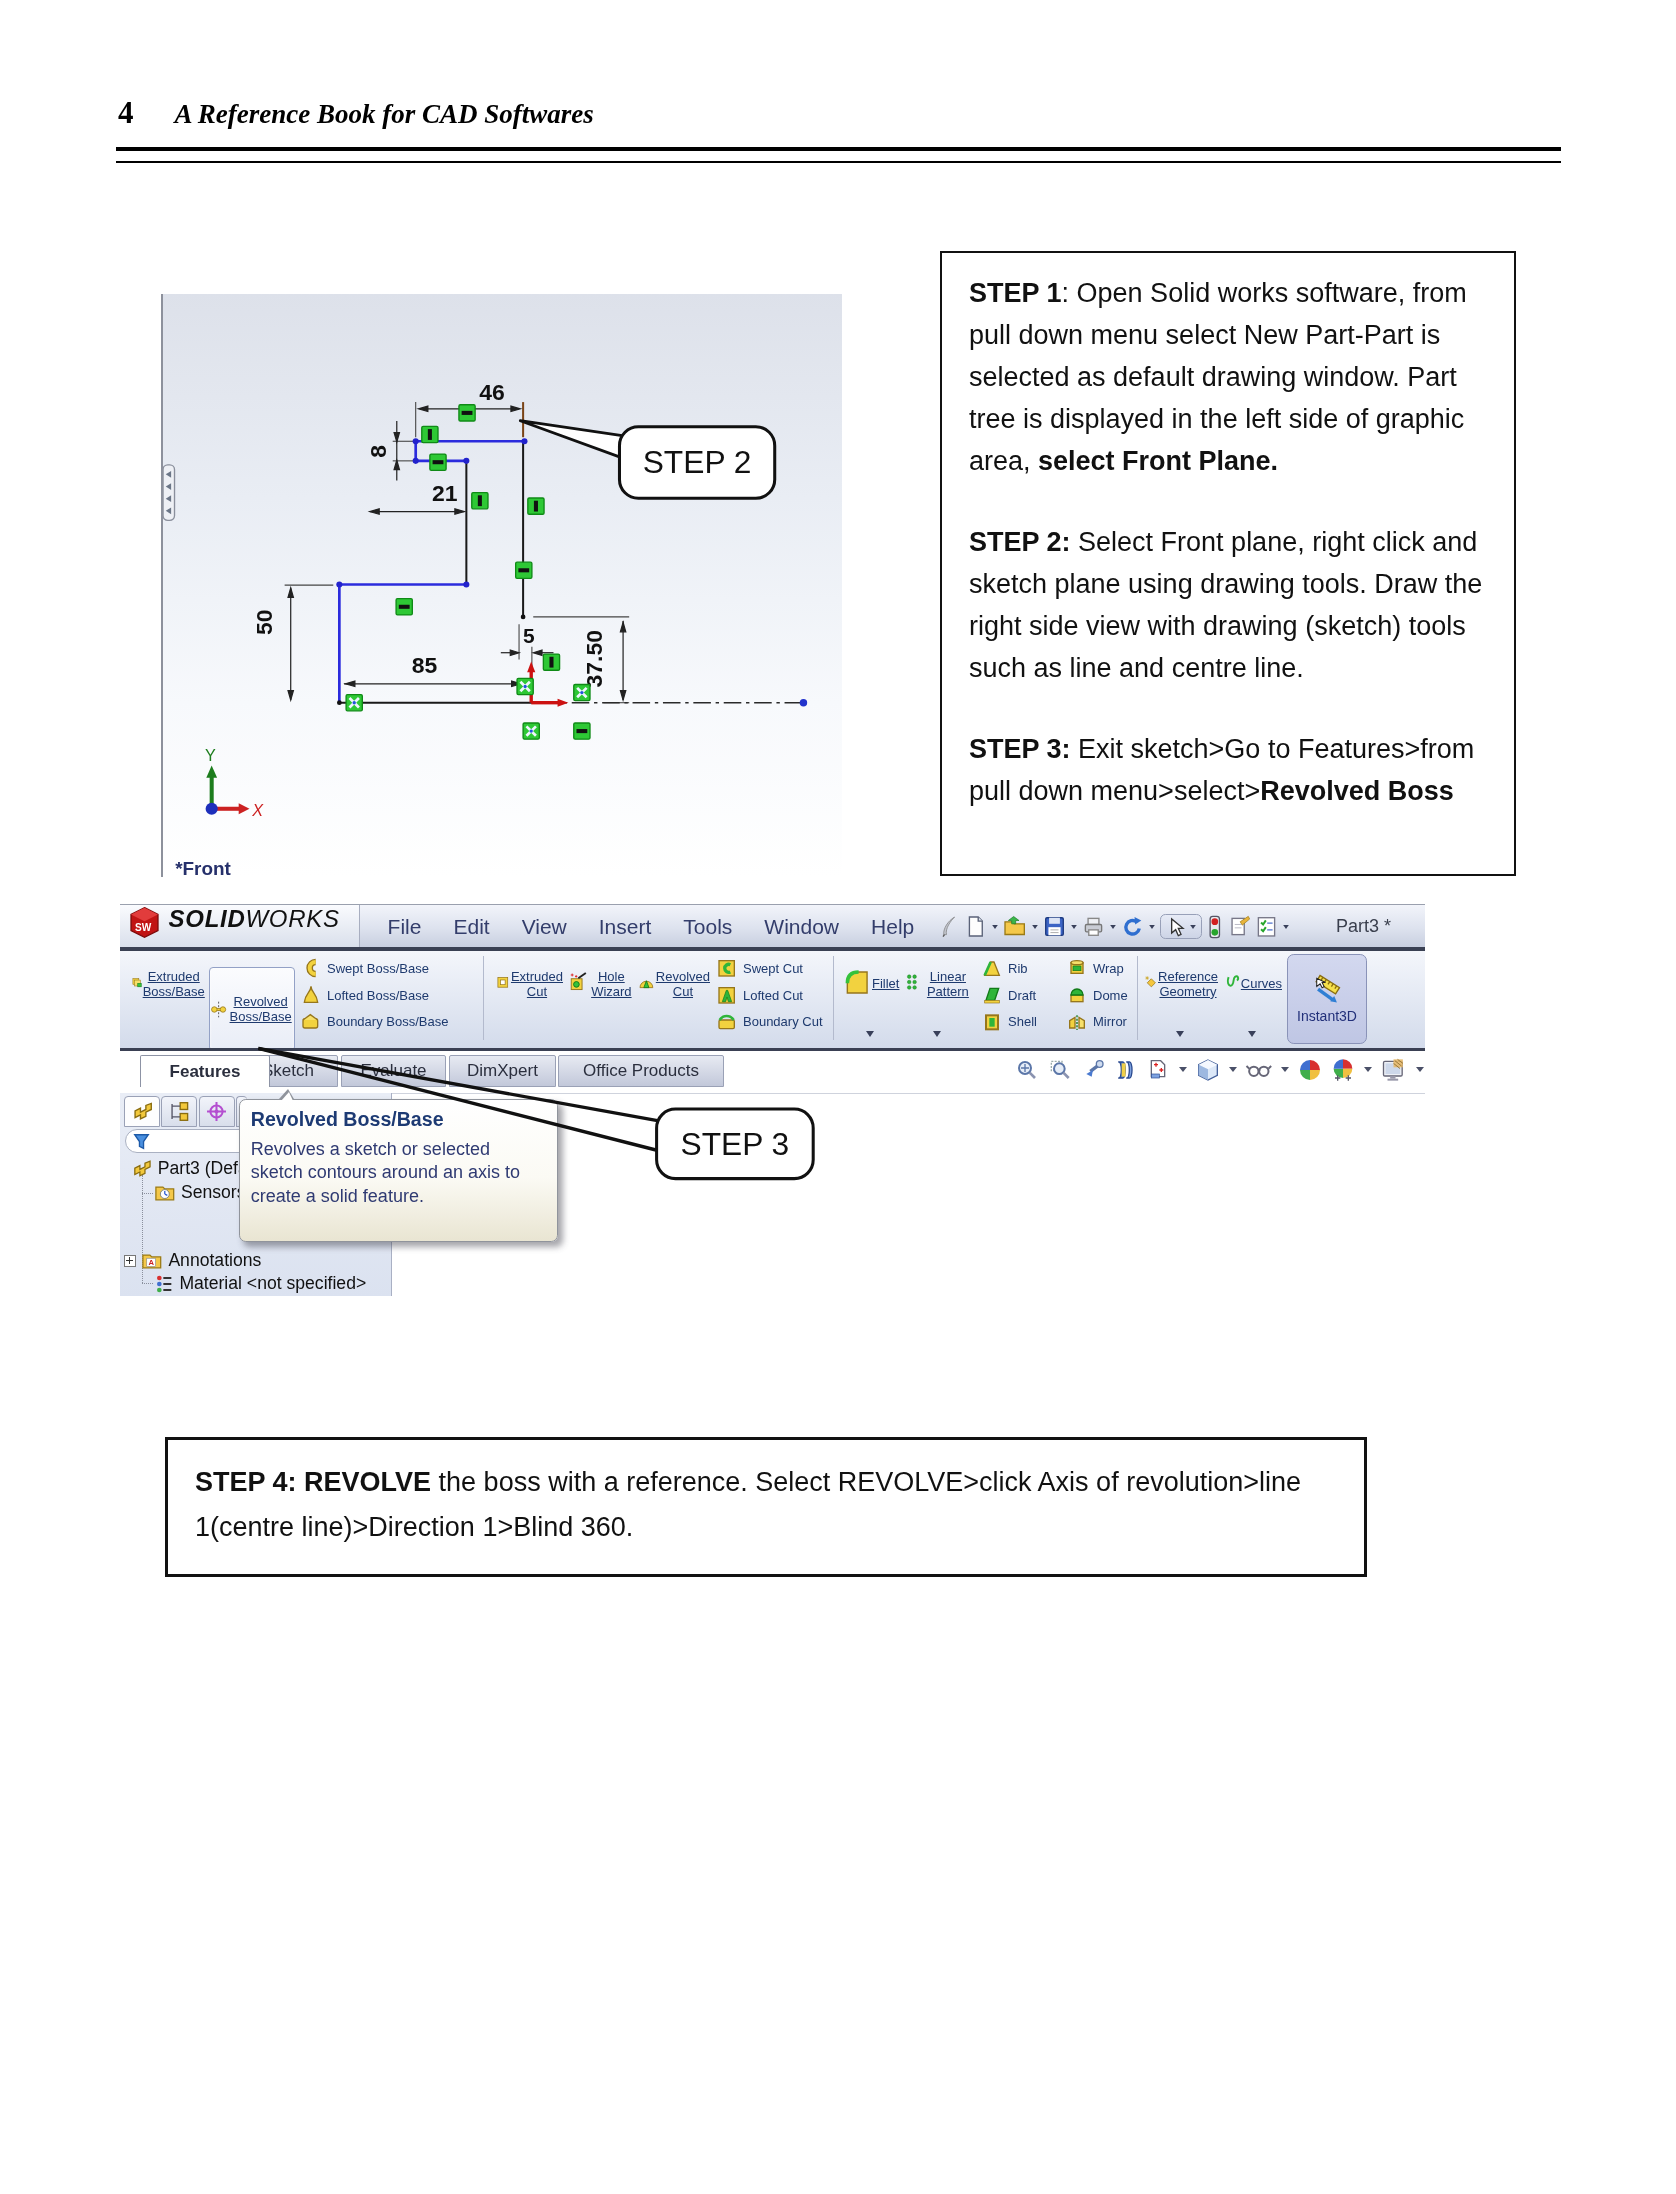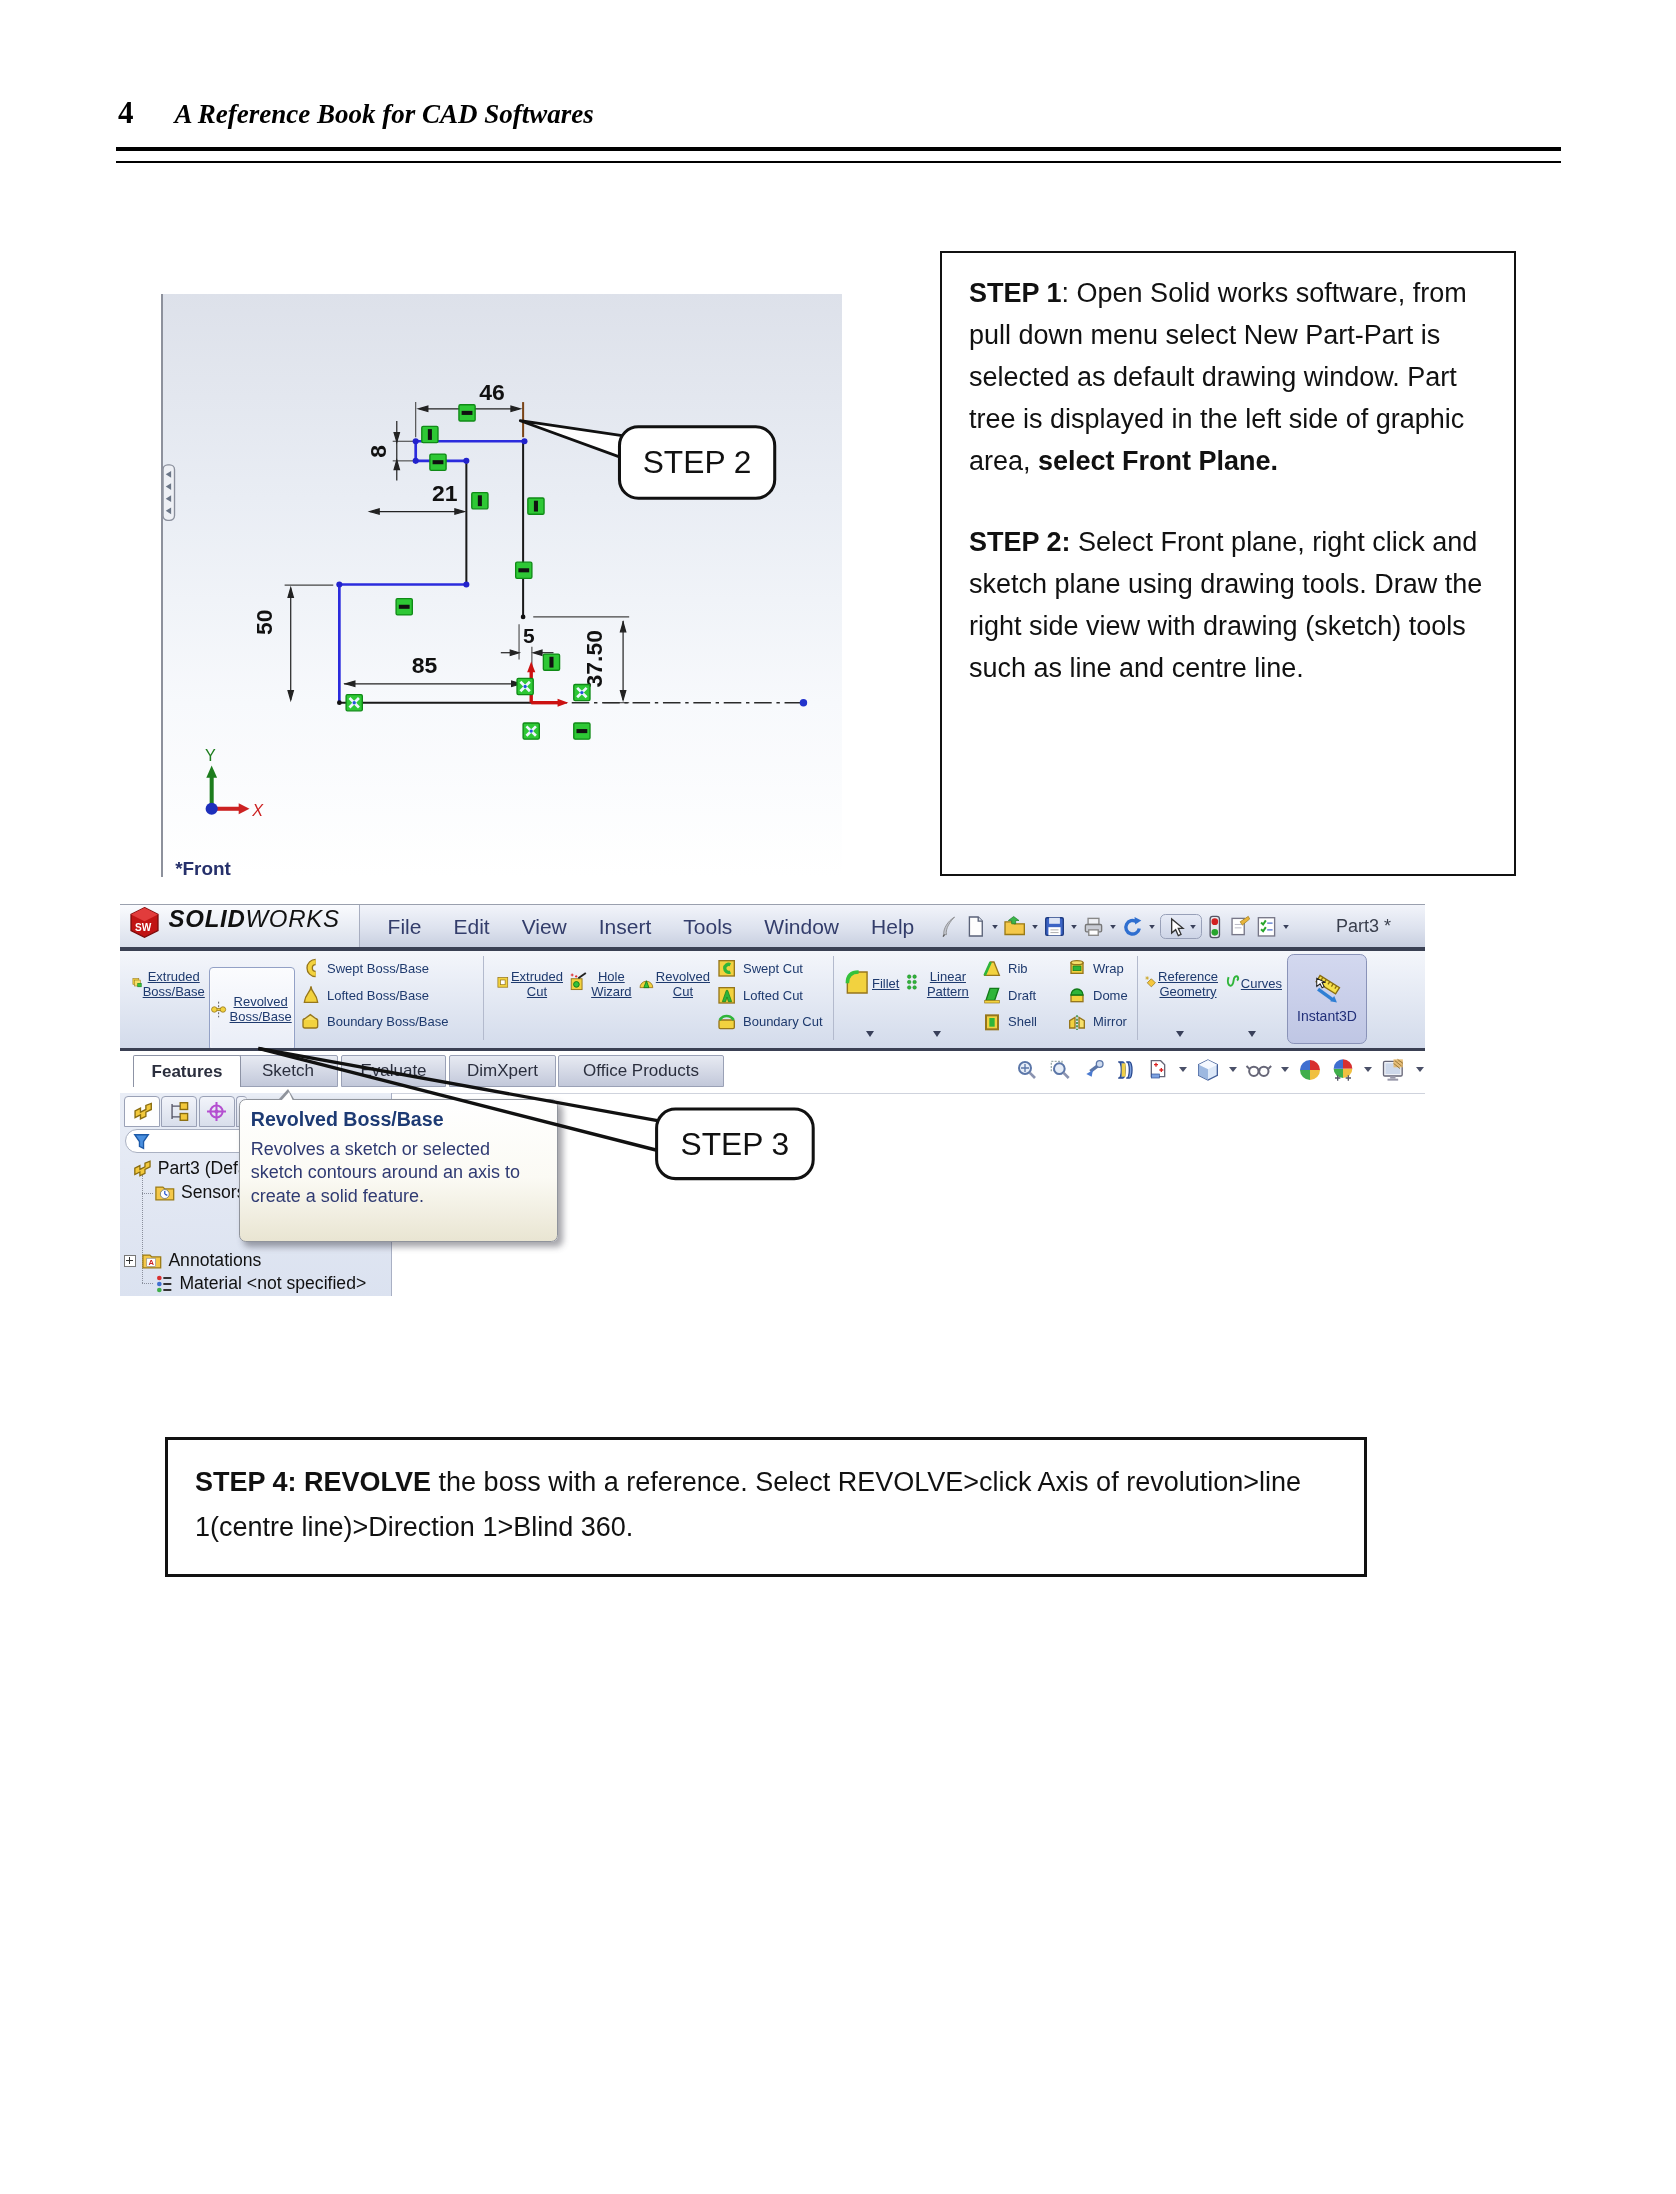--- a/index.html
+++ b/index.html
@@ -232,20 +232,21 @@
 
 <svg class="abs overlay" style="left:500px;top:405px;" width="297" height="115" viewBox="0 0 440 170">
   <polygon points="186,46 30,23 186,80" fill="#fff" stroke="#111" stroke-width="4" stroke-linejoin="round"></polygon>
   <rect x="177" y="32" width="230" height="106" rx="28" fill="#fff" stroke="#111" stroke-width="4.5"></rect>
   <text x="292" y="101" text-anchor="middle" font-size="47" fill="#111" font-family="Liberation Sans, sans-serif">STEP 2</text>
 </svg>
 
 <div class="stepbox">
   <p><b>STEP 1</b><span>: Open Solid works software, from pull down menu select New Part-Part is selected as default drawing window. Part tree is displayed in the left side of graphic area, </span><b>select Front Plane.</b></p>
   <p><b>STEP 2:</b><span> Select Front plane, right click and sketch plane using drawing tools. Draw the right side view with drawing (sketch) tools such as line and centre line.</span></p>
+  <p><b>STEP 3:</b><span> Exit sketch&gt;Go to Features&gt;from pull down menu&gt;select&gt;</span><b>Revolved Boss</b></p>
 </div>
 
 <div class="sw">
 
   <div class="menubar">
     <div class="logo">
       <svg width="35" height="35" viewBox="0 0 52 52">
         <polygon points="26,4 46,14 46,38 26,48 6,38 6,14" fill="#c11414" stroke="#7d0a0a" stroke-width="2"></polygon>
         <polygon points="26,4 46,14 26,24 6,14" fill="#e23c3c"></polygon>
         <text x="12" y="38" font-size="15" font-weight="bold" fill="#fff">SW</text>
@@ -513,21 +514,21 @@
     </div>
 
     <span class="caret caretrow" style="left:746px;"></span>
     <span class="caret caretrow" style="left:813px;"></span>
     <span class="caret caretrow" style="left:1056px;"></span>
     <span class="caret caretrow" style="left:1128px;"></span>
   </div>
   <div class="darkband" style="top:144px;"></div>
 
   <div class="tabrow">
-    <div class="tab tabactive" style="left:13px;width:108px;">Features</div>
+    <div class="tab tabactive" style="left:20px;width:130px;">Features</div>
     <div class="tab tabidle" style="left:118px;width:100px;">Sketch</div>
     <div class="tab tabidle" style="left:221px;width:105px;">Evaluate</div>
     <div class="tab tabidle" style="left:329px;width:107px;">DimXpert</div>
     <div class="tab tabidle" style="left:438px;width:166px;">Office Products</div>
 
     <div class="headsup">
       <svg width="24" height="24" viewBox="0 0 36 36">
           <circle cx="15" cy="15" r="9" fill="#e7eef8" stroke="#5b76a8" stroke-width="3"></circle>
           <line x1="22" y1="22" x2="30" y2="30" stroke="#8a93b0" stroke-width="4"></line>
           <path d="M15 9 v12 M9 15 h12" stroke="#5b76a8" stroke-width="2"></path>

